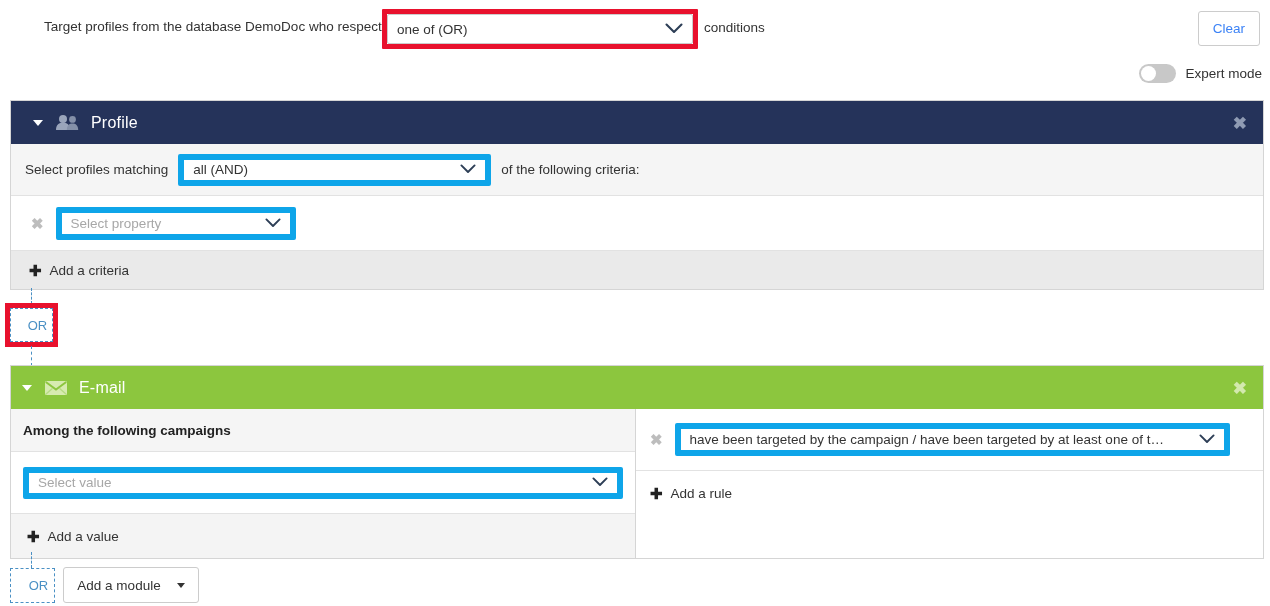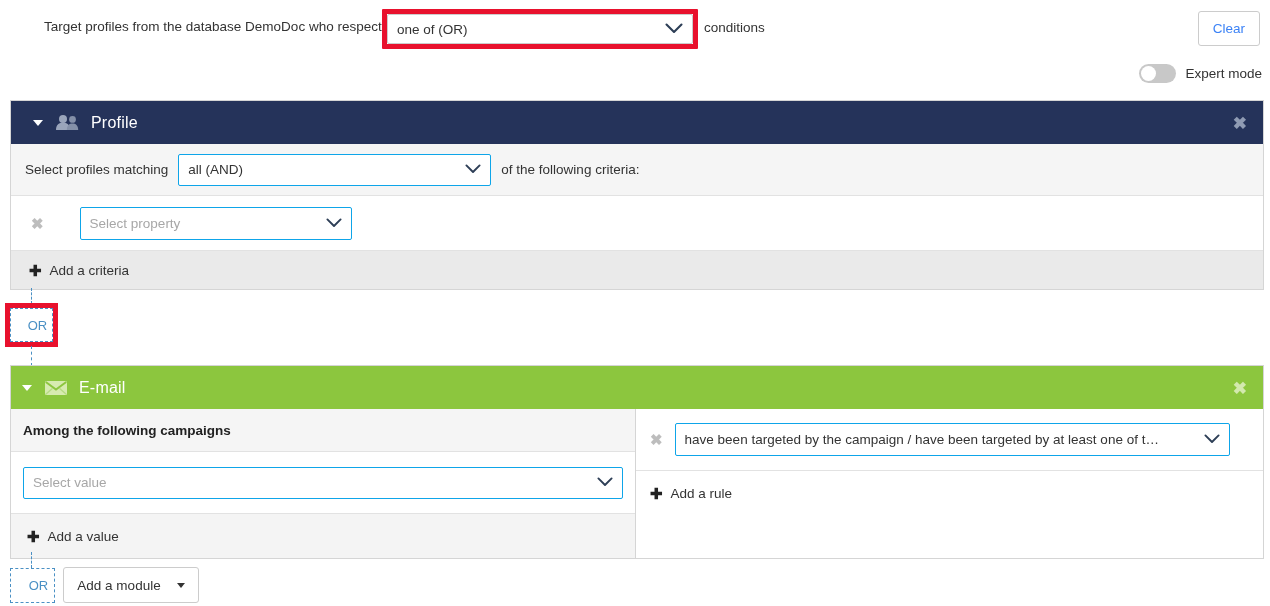--- a/index.html
+++ b/index.html
@@ -98,38 +98,38 @@
   .mod-close.green-x { color: #d3e9ae; }
 
   
   .row-matching {
     height: 52px; background: #f5f5f5;
     border-bottom: 1px solid #e2e2e2;
     display: flex; align-items: center; padding-left: 14px;
   }
   .lbl { font-size: 13.5px; color: #333; }
   .select-box {
-    border: 1px solid #0ea5e9; background: #ffffff; border-radius: 2px;
+    border: 6px solid #0ea5e9; background: #ffffff; border-radius: 2px;
     display: flex; align-items: center; justify-content: space-between;
     font-size: 13.5px; color: #333;
     padding: 0 9px;
   }
   .select-box.placeholder-text { color: #a7a7a7; }
   .sel-and { width: 313px; height: 32px; margin: 0 10px 0 10px; }
 
   .row-criteria {
     height: 55px; background: #ffffff;
     border-bottom: 1px solid #e2e2e2;
     display: flex; align-items: center; padding-left: 20px;
   }
   .x-remove {
     color: #bdbdbd; font-size: 15px; font-weight: bold;
     margin-right: 12px; cursor: pointer; line-height: 1;
   }
-  .sel-property { width: 272px; height: 33px; margin-left: 24px; }
+  .sel-property { width: 240px; height: 33px; }
 
   .row-add {
     height: 38px; background: #eaeaea;
     display: flex; align-items: center; padding-left: 18px;
     font-size: 13.5px; color: #333; cursor: pointer;
   }
   .plus {
     font-weight: bold; font-size: 15px; margin-right: 8px;
     color: #222; line-height: 1;
   }

